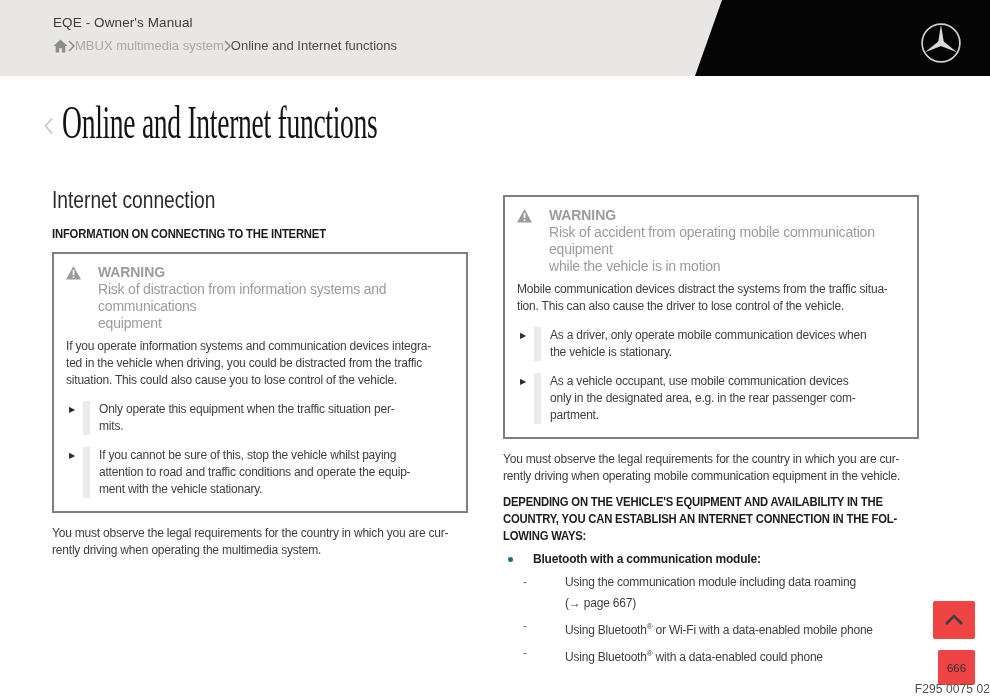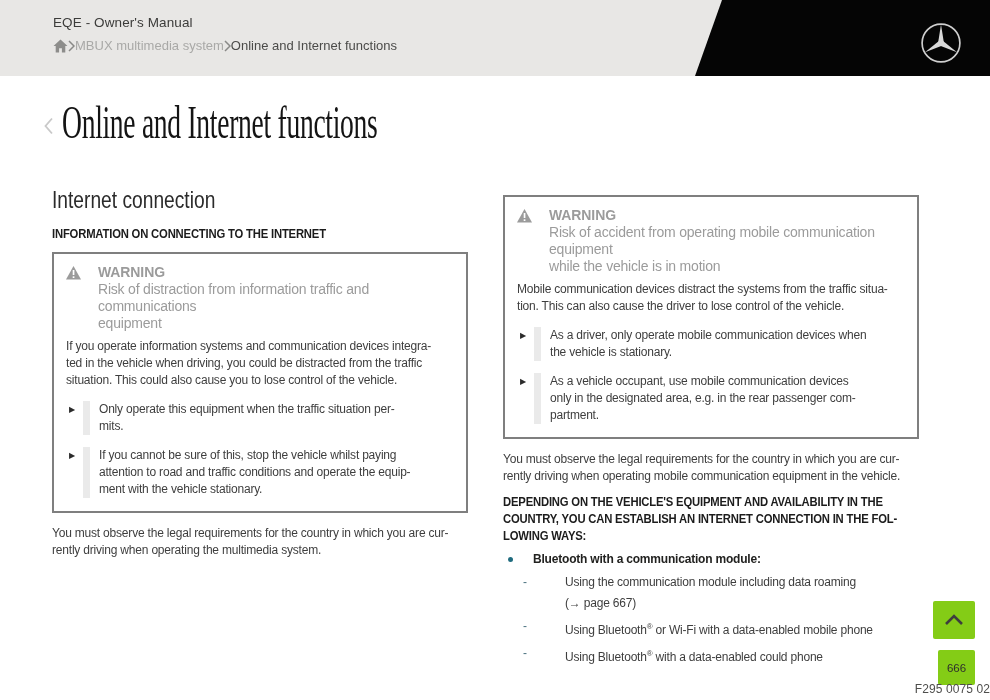--- a/index.html
+++ b/index.html
@@ -111,21 +111,21 @@
   .dash-text { margin-left:32px; }
   .dash-text sup { font-size:8px; }
 
   
   .doc-code {
     position:absolute; left:0; right:0; bottom:4px;
     text-align:right; font-size:12px; color:#4e4e4c; letter-spacing:.1px;
   }
   .fab {
     position:absolute; display:flex; align-items:center; justify-content:center;
-    background:#84cc16; border:none; border-radius:2px; cursor:pointer;
+    background:#ef4444; border:none; border-radius:2px; cursor:pointer;
   }
   .fab-up   { left:933px; top:601px; width:42px; height:38px; }
   .fab-page { left:938px; top:650px; width:37px; height:35px;
               font-size:11.5px; color:#2f2f2d; font-family:"Liberation Sans",sans-serif; }
 </style>
 </head>
 <body>
 
 <div class="header">
   <div class="app-title">EQE - Owner's Manual</div>
@@ -180,21 +180,21 @@
     <div class="warn-head">
       <span class="warn-icon">
         <svg width="15" height="14" viewBox="0 0 15 14">
             <path d="M7.5 0 L15 13.5 H0 Z" fill="#9b9b9b"></path>
             <rect x="6.7" y="4" width="1.7" height="5" fill="#fff"></rect>
             <rect x="6.7" y="10.3" width="1.7" height="1.7" fill="#fff"></rect>
           </svg>
       </span>
       <div class="warn-head-text">
         <div class="warn-label">WARNING</div>
-        <div class="warn-risk prewrap">Risk of distraction from information traffic and communications
+        <div class="warn-risk prewrap">Risk of distraction from information systems and communications
 equipment</div>
       </div>
     </div>
     <div class="body-text warn-body prewrap">If you operate information systems and communication devices integra-
 ted in the vehicle when driving, you could be distracted from the traffic
 situation. This could also cause you to lose control of the vehicle.</div>
 
     <div class="warn-item">
       <span class="warn-arrow">▶</span>
       <span class="warn-bar"></span>

